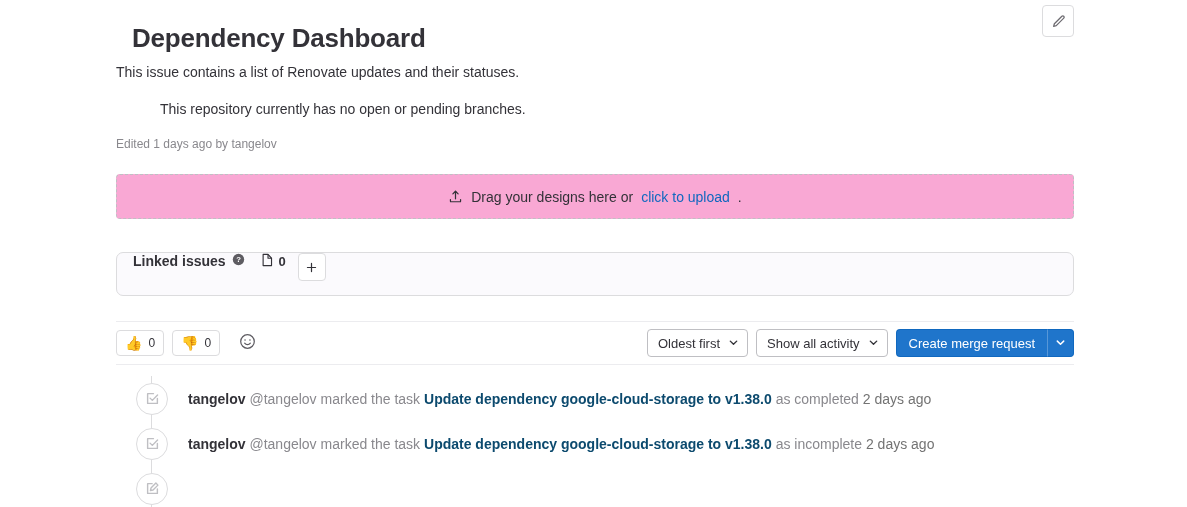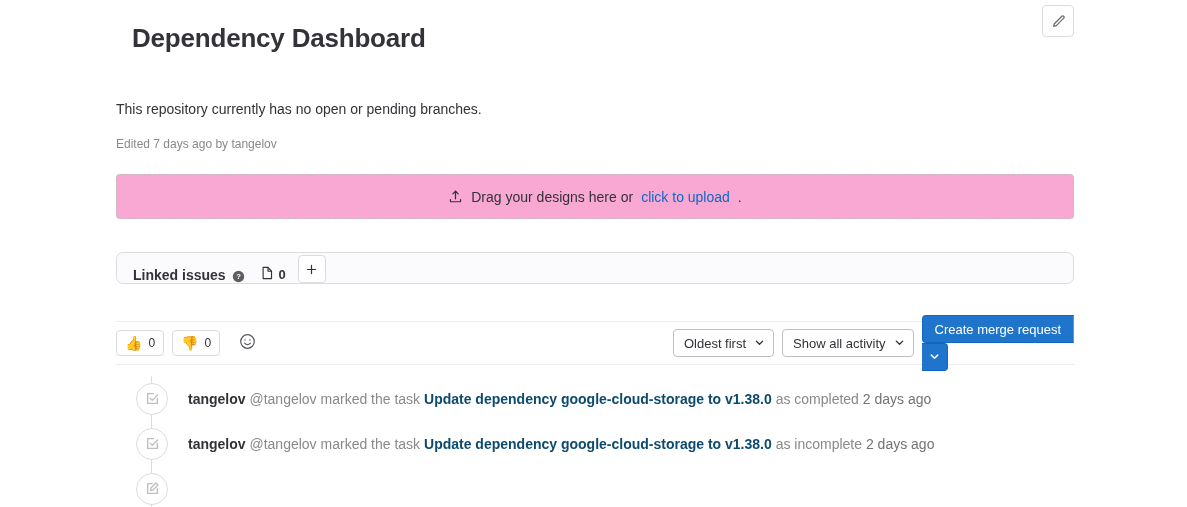--- a/index.html
+++ b/index.html
@@ -29,41 +29,41 @@
     cursor: pointer;
   }
   .edit-btn svg { display:block; }
 
   
   .para {
     position: absolute; left: 116px; font-size: 14px; line-height: 20px;
     color: #333238;
   }
   .para.p1 { top: 62px; }
-  .para.p2 { top: 99px; }
+  .para.p2 { top: 99px; margin-left: 44px; }
   .edited-note {
     position: absolute; left: 116px; top: 136px;
     font-size: 12px; line-height: 16px; color: #89888d;
   }
 
   
   .dropzone {
     position: absolute; left: 116px; top: 174px; width: 958px; height: 45px;
     border: 1px dashed #bfbfc3; border-radius: 4px; background: #f9a8d4;
     display: flex; align-items: center; justify-content: center;
     font-size: 14px; color: #333238; gap: 8px;
   }
   .dropzone .up-icon { display: flex; align-items: center; }
   .dropzone a { color: #1068bf; text-decoration: none; cursor: pointer; }
 
   
   .linked-panel {
-    position: absolute; left: 116px; top: 252px; width: 958px; height: 32px;
+    position: absolute; left: 116px; top: 252px; width: 958px; height: 44px;
     border: 1px solid #dcdcde; border-radius: 7px; background: #fbfafd;
-    display: flex; align-items: flex-end; padding: 0 16px; gap: 0px;
+    display: flex; align-items: flex-start; padding: 0 16px; gap: 0px;
   }
   .linked-title {
     font-size: 14px; font-weight: 700; color: #333238; margin-right: 6px;
   }
   .help-icon { display:flex; align-items:center; margin-right: 16px; cursor: pointer; }
   .issue-count {
     display: flex; align-items: center; gap: 5px;
     font-size: 13px; font-weight: 700; color: #333238; margin-right: 12px;
   }
   .plus-btn {
@@ -96,21 +96,21 @@
     background: none; border: none; cursor: pointer; margin-left: 7px;
   }
 
   .toolbar-right { display: flex; align-items: center; gap: 8px; }
   .select-btn {
     height: 28px; padding: 0 8px 0 10px;
     border: 1px solid #bfbfc3; border-radius: 4px; background: #fff;
     display: flex; align-items: center; gap: 8px;
     font-size: 13px; color: #333238; cursor: pointer; white-space: nowrap;
   }
-  .primary-group { display: flex; align-items: stretch; flex-direction: column; }
+  .primary-group { display: flex; align-items: stretch; }
   .primary-btn {
     height: 28px; padding: 0 12px; border: 1px solid #1068bf;
     border-right: 1px solid rgba(255,255,255,0.25);
     border-radius: 4px 0 0 4px; background: #1f75cb; color: #fff;
     font-size: 13px; display: flex; align-items: center; cursor: pointer;
     white-space: nowrap;
   }
   .primary-caret {
     height: 28px; width: 26px; border: 1px solid #1068bf; border-left: none;
     border-radius: 0 4px 4px 0; background: #1f75cb;
@@ -154,22 +154,23 @@
     <h1 class="title">Dependency Dashboard</h1>
     <div class="edit-btn">
       <span>
         <svg width="15" height="15" viewBox="0 0 16 16" fill="none" stroke="#6e6c71" stroke-width="1.4" stroke-linecap="round" stroke-linejoin="round">
           <path d="M11.6 2.4a1.4 1.4 0 0 1 2 2L5.6 12.4 2.8 13.2l.8-2.8z"></path>
         </svg>
       </span>
     </div>
   </div>
 
+  <div class="para p1">This issue contains a list of Renovate updates and their statuses.</div>
   <div class="para p2">This repository currently has no open or pending branches.</div>
-  <div class="edited-note">Edited 7 days ago by tangelov</div>
+  <div class="edited-note">Edited 1 days ago by tangelov</div>
 
   <div class="dropzone">
     <span class="up-icon">
       <svg width="15" height="15" viewBox="0 0 16 16" fill="none" stroke="#333238" stroke-width="1.3" stroke-linecap="round" stroke-linejoin="round">
         <path d="M8 10.5V2.6"></path>
         <path d="M5.2 5.2 8 2.4l2.8 2.8"></path>
         <path d="M2.6 11.2v1.8c0 .3.25.6.6.6h9.6c.35 0 .6-.3.6-.6v-1.8"></path>
       </svg>
     </span>
     <span>Drag your designs here or</span>

